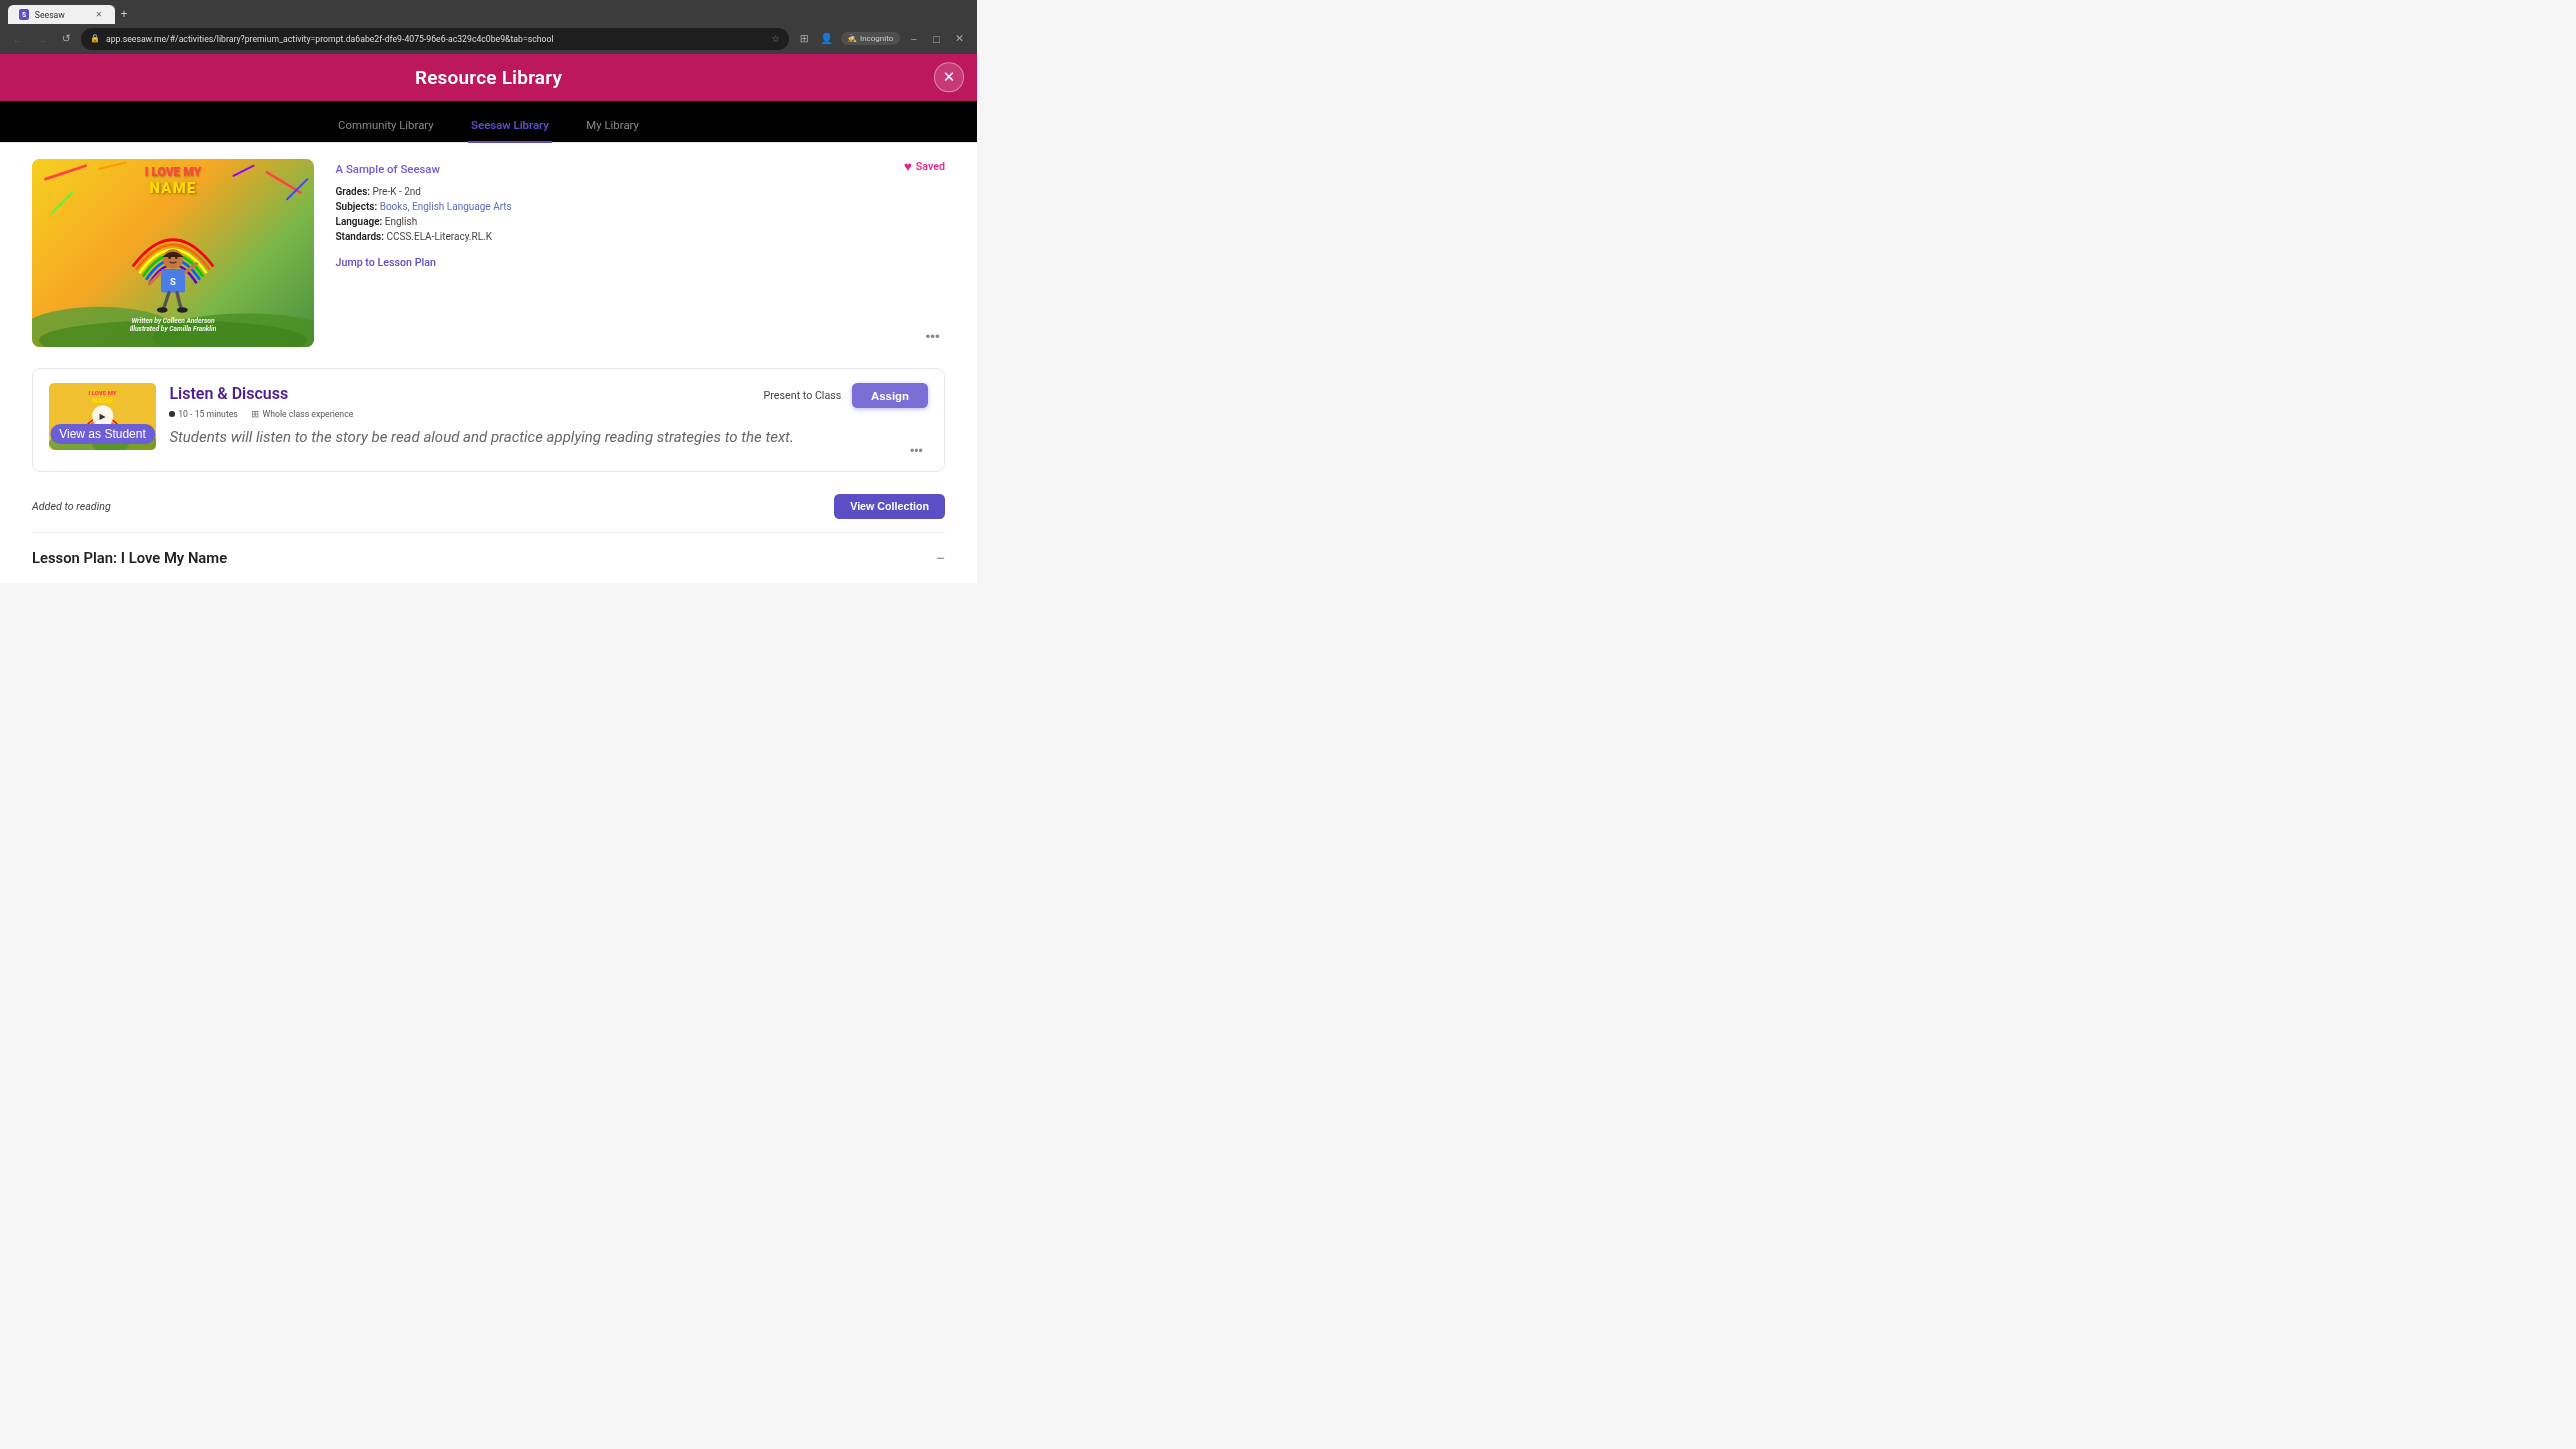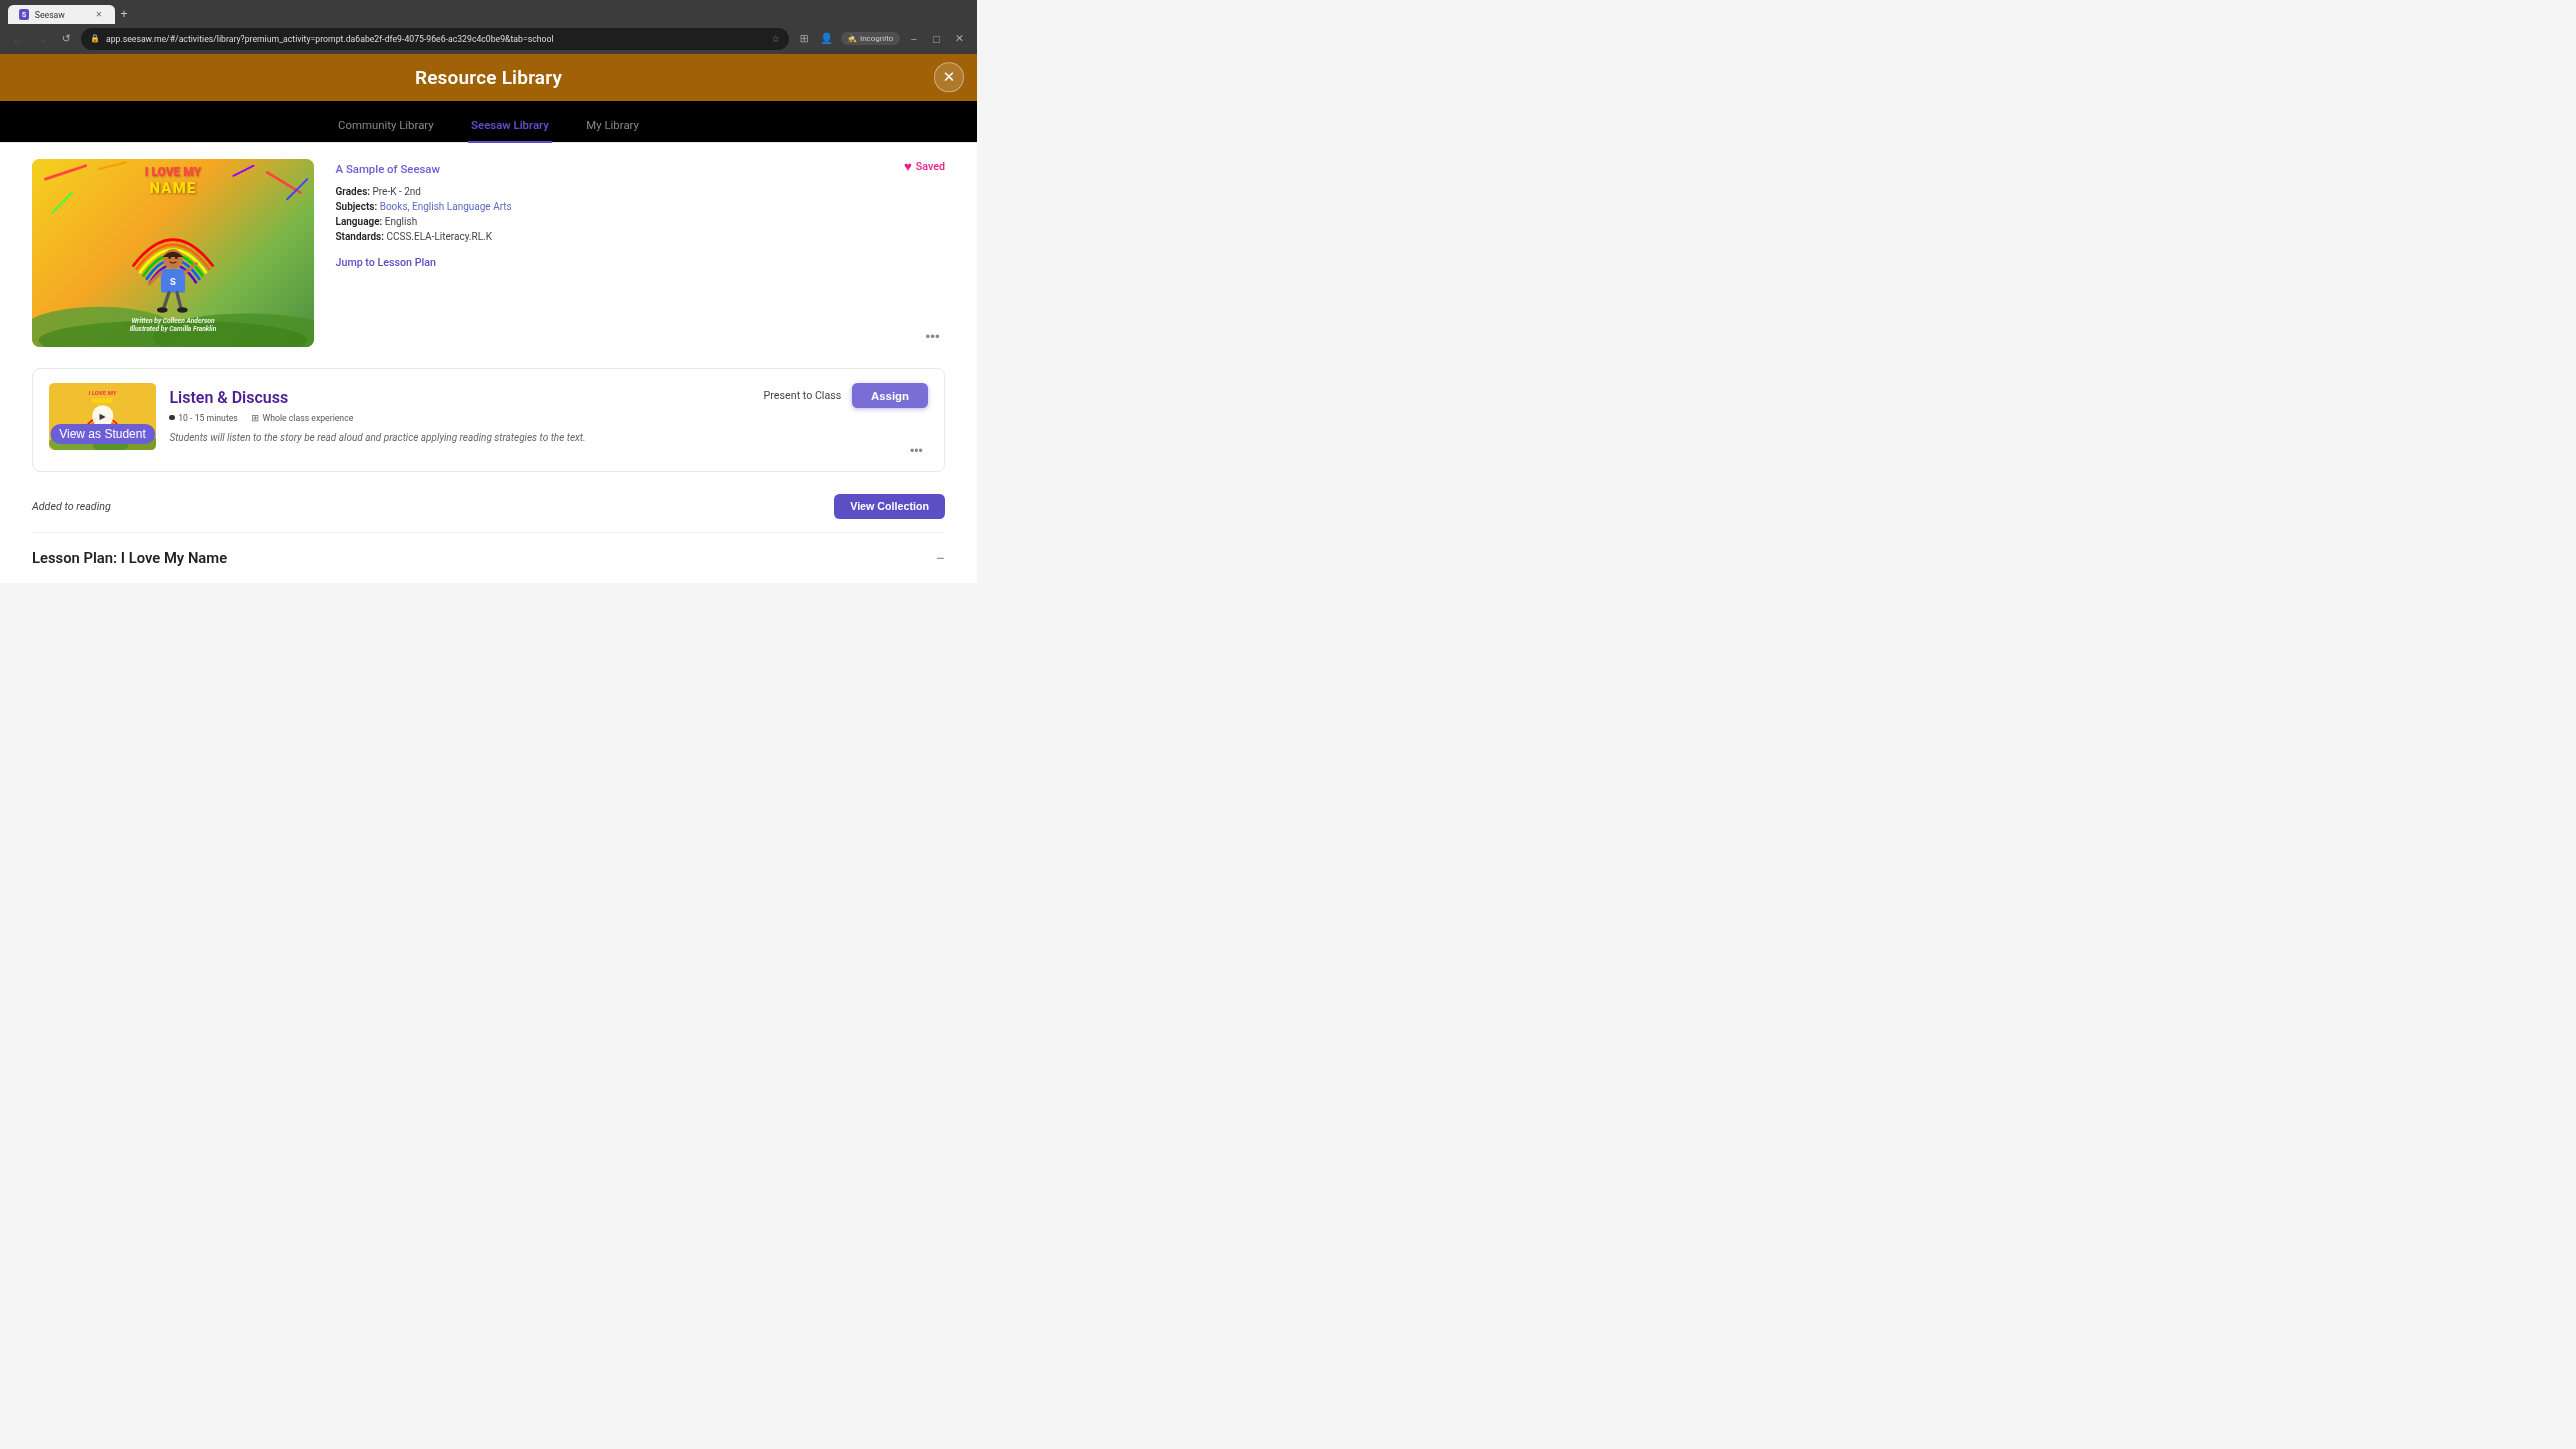--- a/index.html
+++ b/index.html
@@ -121,21 +121,21 @@
 
     
     .app-container {
       background: white;
       width: 100%;
       min-height: 486px;
     }
 
     
     .app-header {
-      background: #a16207;
+      background: #be185d;
       display: flex;
       align-items: center;
       justify-content: center;
       padding: 12px 16px;
       position: relative;
     }
     .app-header-title {
       color: white;
       font-size: 19px;
       font-weight: 600;
@@ -377,21 +377,21 @@
     .activity-meta-item .dot {
       width: 5.4px; height: 5.4px;
       background: #333;
       border-radius: 50%;
     }
     .activity-meta-item .icon-small {
       font-size: 9.4px;
       color: #666;
     }
     .activity-description {
-      font-size: 10px;
+      font-size: 15px;
       color: #666;
       line-height: 1.5;
       font-style: italic;
     }
     .activity-actions {
       position: absolute;
       top: 13.4px;
       right: 16px;
       display: flex;
       align-items: center;

